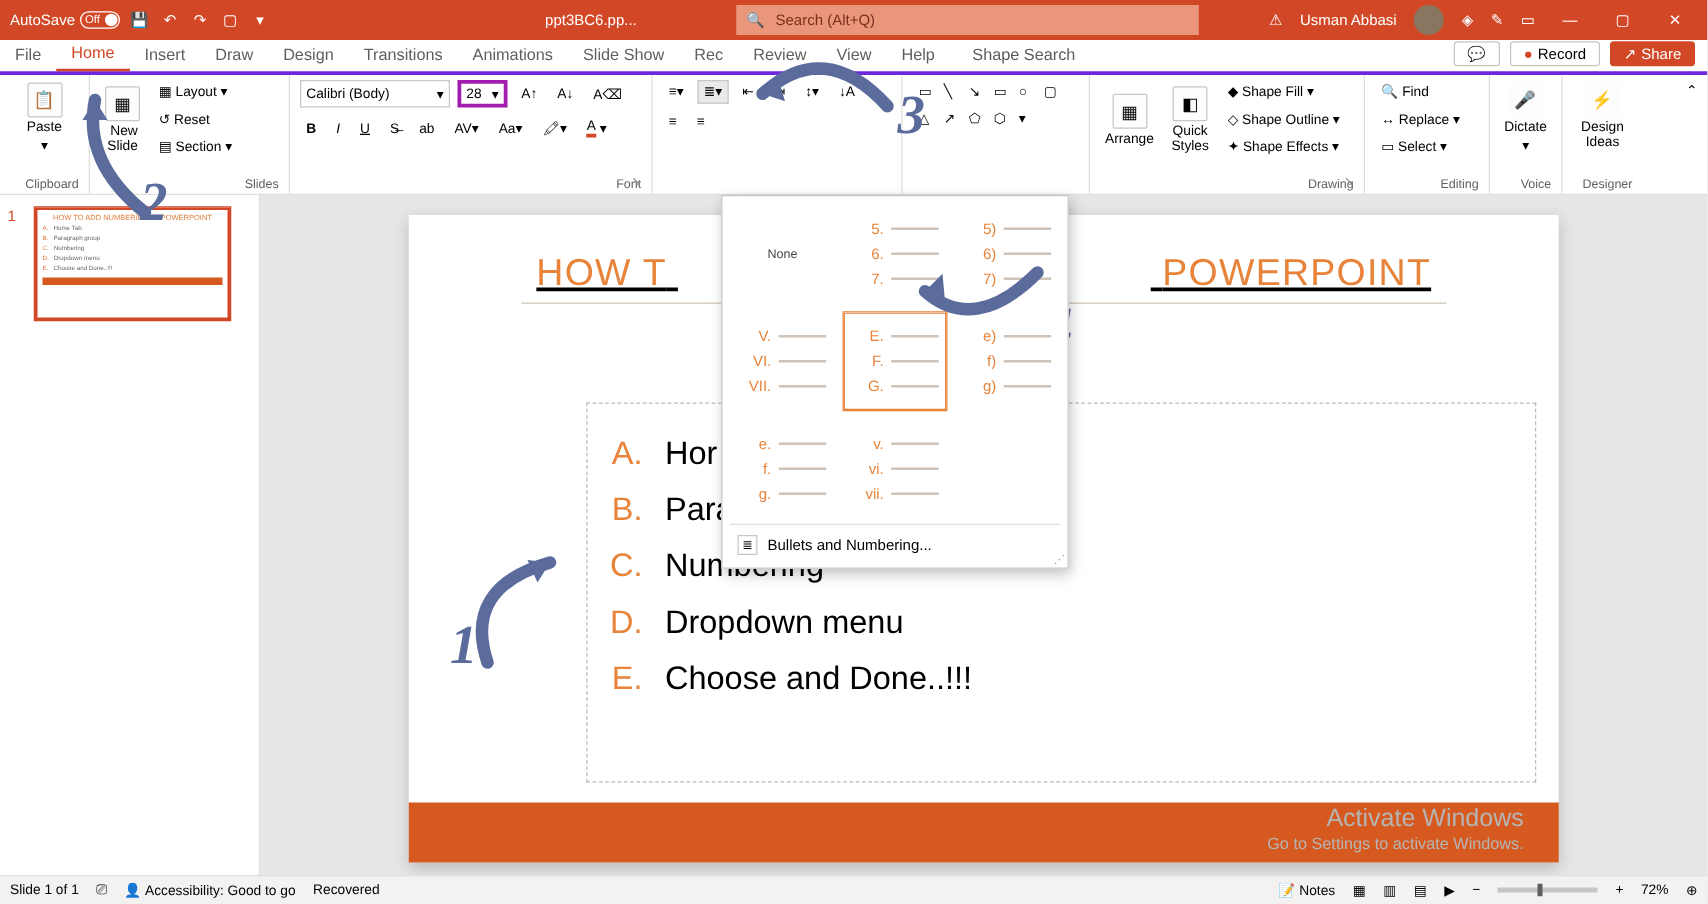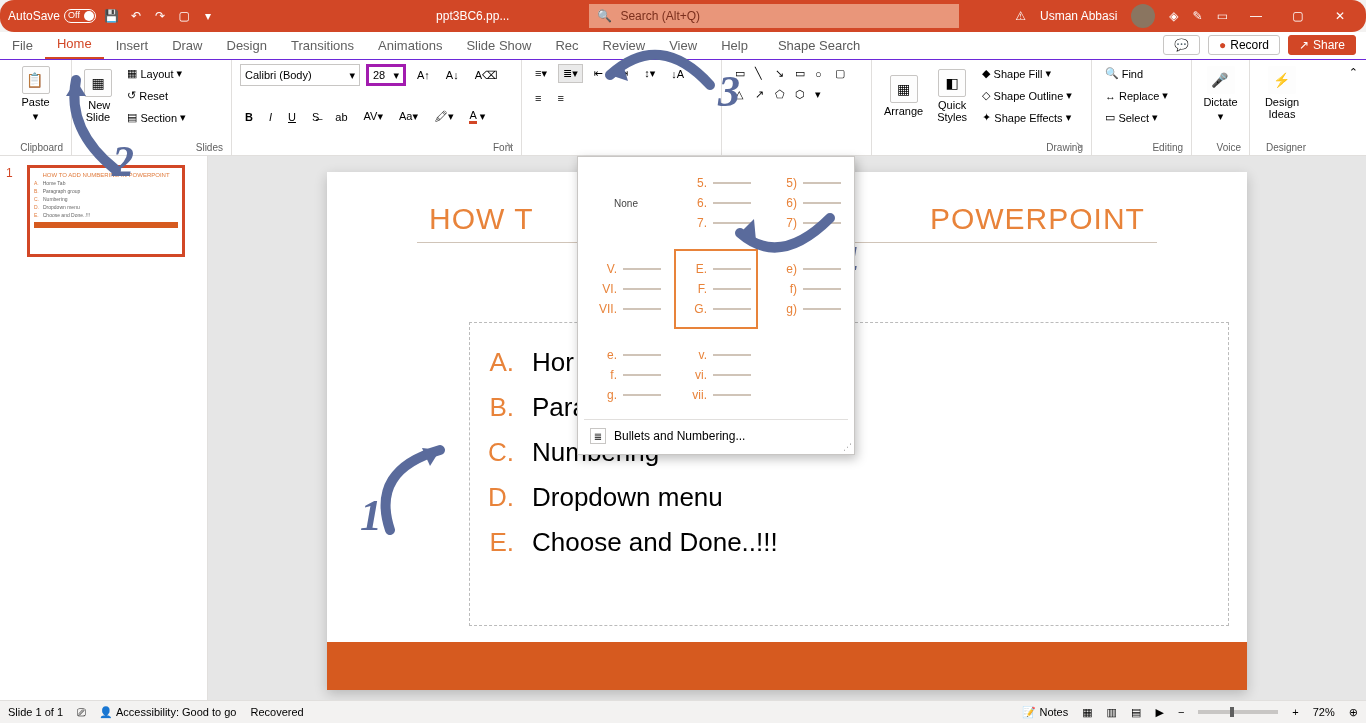--- a/index.html
+++ b/index.html
@@ -1,30 +1,30 @@
 <!DOCTYPE html>
 <html><head>
 <meta charset="utf-8">
 <style>
 * { margin: 0; padding: 0; box-sizing: border-box; font-family: "Segoe UI", sans-serif; }
 body { width: 1366px; height: 723px; background: #f3f2f1; overflow: hidden; position: relative; }
 
-.titlebar { height: 32px; background: #d24726; color: #fff; display: flex; align-items: center; font-size: 12px; border-radius: 14px; }
+.titlebar { height: 32px; background: #d24726; color: #fff; display: flex; align-items: center; font-size: 12px; }
 .titlebar .left { display: flex; align-items: center; gap: 8px; padding-left: 8px; }
 .autosave { display: flex; align-items: center; gap: 4px; }
 .autosave-toggle { width: 32px; height: 14px; border: 1px solid #fff; border-radius: 7px; position: relative; }
 .autosave-toggle::after { content:""; position:absolute; right:1px; top:1px; width:10px; height:10px; border-radius:50%; background:#fff; }
 .autosave-off { font-size: 9px; position: absolute; left: 3px; top: 0; }
 .tb-icon { width: 16px; height: 16px; display: inline-flex; align-items: center; justify-content: center; }
 .titlebar .filename { margin-left: 220px; }
 .searchbox { margin-left: 80px; width: 370px; height: 24px; background: #e9967a; display: flex; align-items:center; padding: 0 8px; gap: 8px; }
 .titlebar .right { margin-left: auto; display: flex; align-items: center; gap: 14px; padding-right: 12px; }
 .win-btn { width: 28px; text-align: center; }
 
-.tabs { height: 28px; background: #fff; display: flex; align-items: flex-end; border-bottom: 1px solid #6d28d9; font-size: 13px; justify-content: space-between; }
+.tabs { height: 28px; background: #fff; display: flex; align-items: flex-end; border-bottom: 3px solid #6d28d9; font-size: 13px; justify-content: space-between; }
 .tab { padding: 6px 12px; cursor: pointer; color: #5f5f5f; }
 .tab.active { color: #d24726; border-bottom: 2px solid #d24726; }
 .tab.shapefmt { color: #5a5a5a; margin-left: 6px; }
 .tabs .spacer { flex: 1; }
 .tabs .rightbtns { display: flex; gap: 8px; padding-right: 10px; padding-bottom: 4px; }
 .rb { border: 1px solid #c8c6c4; padding: 2px 10px; font-size: 12px; border-radius: 3px; background: #fff; display:flex; align-items:center; gap:4px;}
 .rb.share { background: #d24726; color: #fff; border-color: #d24726; }
 
 .ribbon { height: 96px; background: #fff; border-bottom: 1px solid #e1dfdd; display: flex; font-size: 11px; position: relative; }
 .group { border-right: 1px solid #e1dfdd; padding: 4px 8px 2px; display: flex; flex-direction: column; justify-content: space-between; }
@@ -40,21 +40,21 @@
 
 .workspace { display: flex; height: calc(723px - 32px - 28px - 96px - 23px); background: #e6e6e6; }
 .thumbs { width: 208px; background:#fff; border-right:1px solid #e1dfdd; padding:10px; }
 .thumb { position:relative; }
 .thumb-num { position:absolute; left:-4px; top:0; font-size:12px; color:#d24726; }
 .thumb-slide { width: 156px; height: 90px; border: 2px solid #d24726; background:#fff; box-shadow: 0 0 0 1px #d24726; margin-left: 18px; padding:4px; font-size:5px; }
 .thumb-slide .ttitle { color:#e07b3c; text-align:center; font-size:6px; margin-bottom:2px;}
 .thumb-slide .trow { display:flex; gap:4px; color:#666; margin:2px 0; font-size:5px;}
 .thumb-slide .tbullet { color:#e07b3c; }
 
-.canvas { flex:1; display:flex; justify-content:center; padding-top:16px; position:relative; overflow:hidden;}
+.canvas { flex:1; display:flex; justify-content:center; padding-top:16px; position:relative; overflow:hidden;text-decoration:underline;}
 .slide { width: 920px; height: 518px; background:#fff; box-shadow: 0 4px 12px rgba(0,0,0,0.2); position:relative; }
 .slide-title { color:#e8833a; font-size:30px; text-align:center; padding-top:30px; letter-spacing: 1px; }
 .slide-title-hr { width: 740px; height: 1px; background:#d0c4b8; margin: 6px auto 0; }
 .content-box { position:absolute; left:142px; top:150px; width: 760px; height: 304px; border: 1px dashed #bbb; padding: 10px 16px; }
 .li { display:flex; gap:18px; font-size:26px; margin: 14px 0; }
 .li .mk { color:#e8833a; width:28px; text-align:right; }
 .orange-strip { position:absolute; left:0; right:0; bottom:0; height:48px; background:#d65a1f; }
 .activate { position:absolute; right:28px; bottom:8px; color:#b5b5b5; font-size:20px; text-align:right; }
 .activate .sub { font-size:13px; }
 
@@ -159,21 +159,21 @@
       </div>
       <div style="display:flex;flex-direction:column;gap:3px">
         <div class="smbtn">▦ <span>Layout</span> ▾</div>
         <div class="smbtn">↺ <span>Reset</span></div>
         <div class="smbtn">▤ <span>Section</span> ▾</div>
       </div>
     </div>
     <div class="group-label">Slides</div>
   </div>
   <div class="group" style="width:290px;position:relative">
-    <div style="display:flex;flex-direction:column;gap:20px">
+    <div style="display:flex;flex-direction:column;gap:6px">
       <div class="grow">
         <div class="fontname">
             <span>Calibri (Body)</span>
             <span>▾</span>
           </div>
         <div class="fontsize">
             <span>28</span>
             <span>▾</span>
           </div>
         <span class="smbtn">A↑</span>
@@ -335,20 +335,24 @@
         <div class="li">
             <span class="mk">D.</span>
             <span>Dropdown menu</span>
           </div>
         <div class="li">
             <span class="mk">E.</span>
             <span>Choose and Done..!!!</span>
           </div>
       </div>
       <div class="orange-strip"></div>
+      <div class="activate">
+        <div>Activate Windows</div>
+        <div class="sub">Go to Settings to activate Windows.</div>
+      </div>
     </div>
   </div>
 </div>
 
 <div class="statusbar">
   <span>Slide 1 of 1</span>
   <span>⎚</span>
   <span>👤 <span>Accessibility: Good to go</span></span>
   <span>Recovered</span>
   <div class="spacer"></div>

